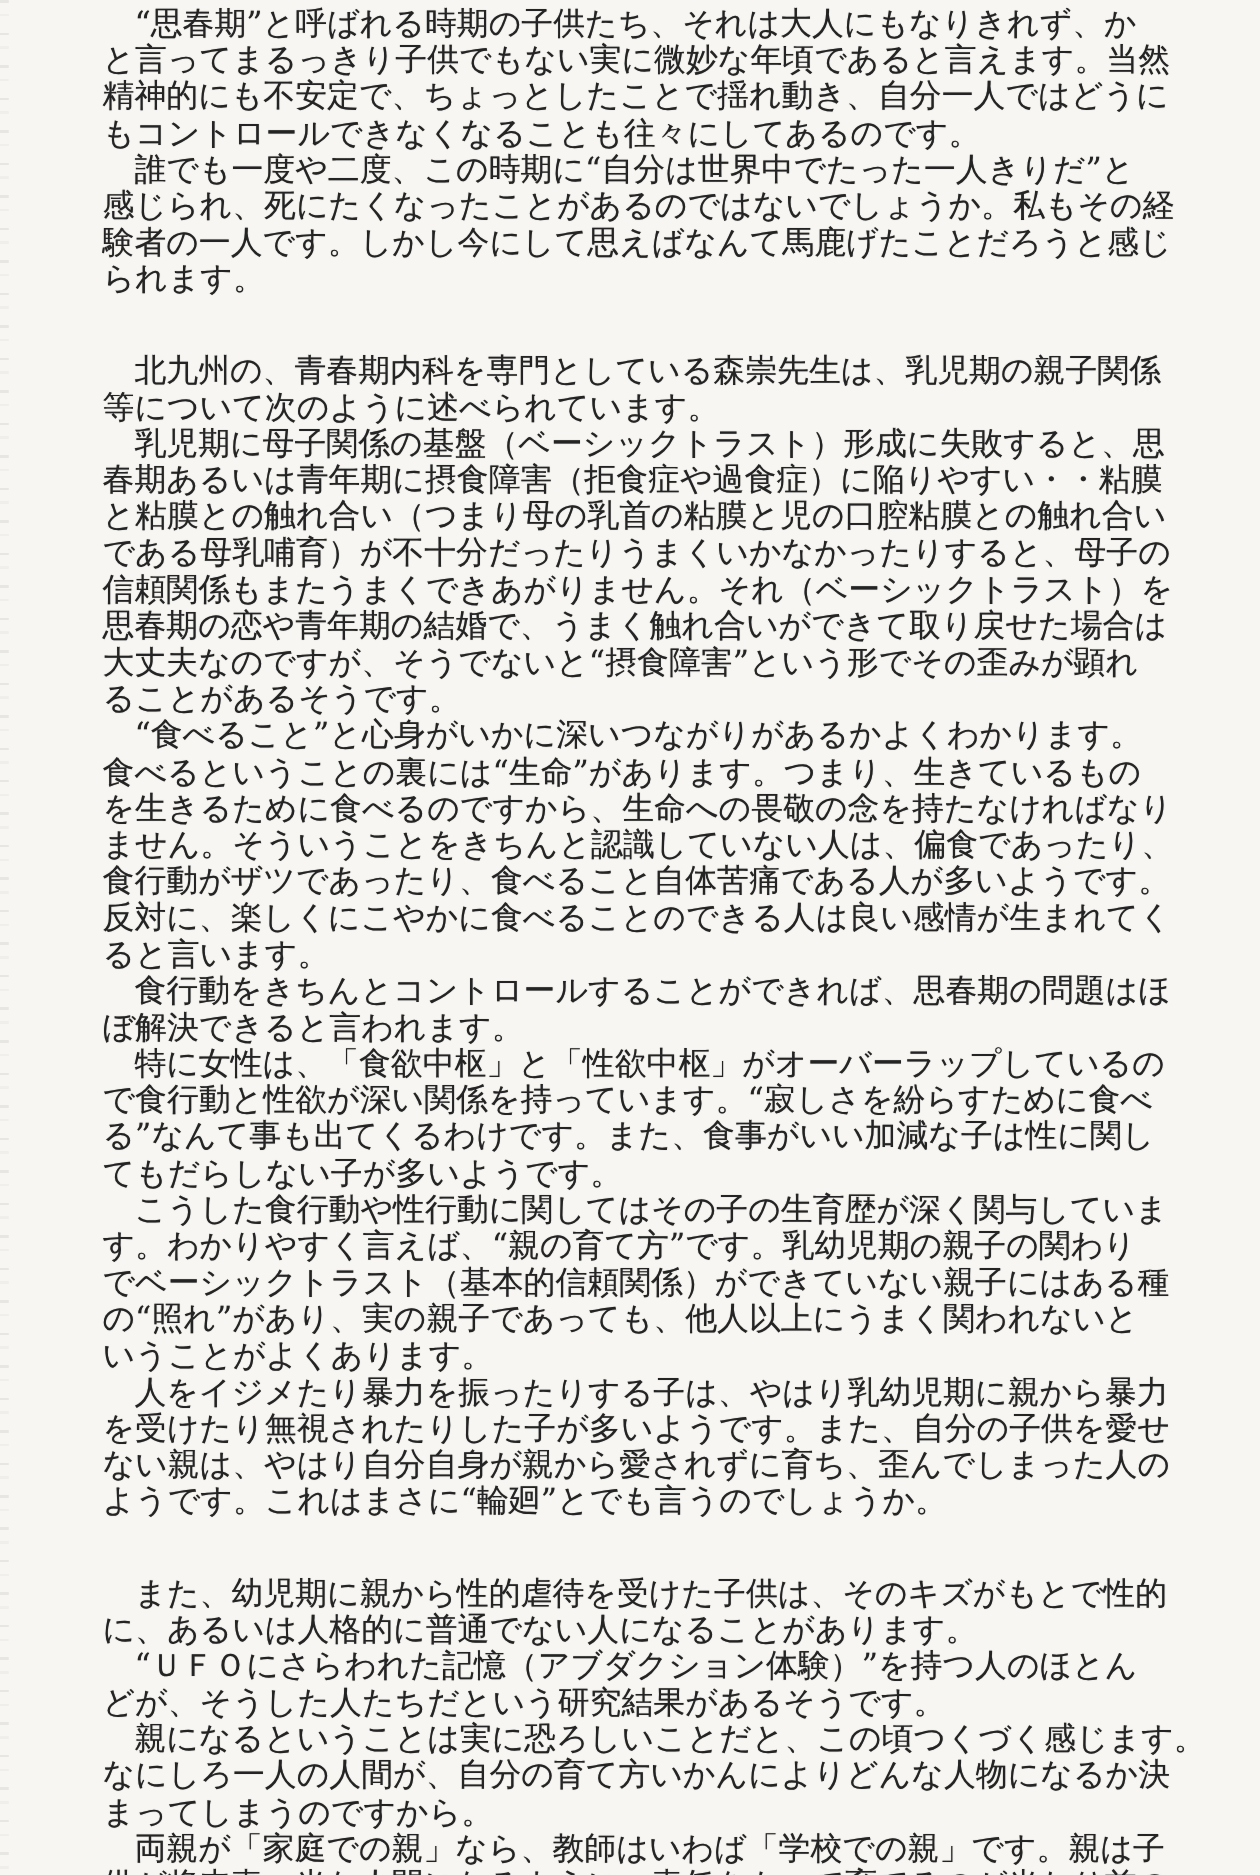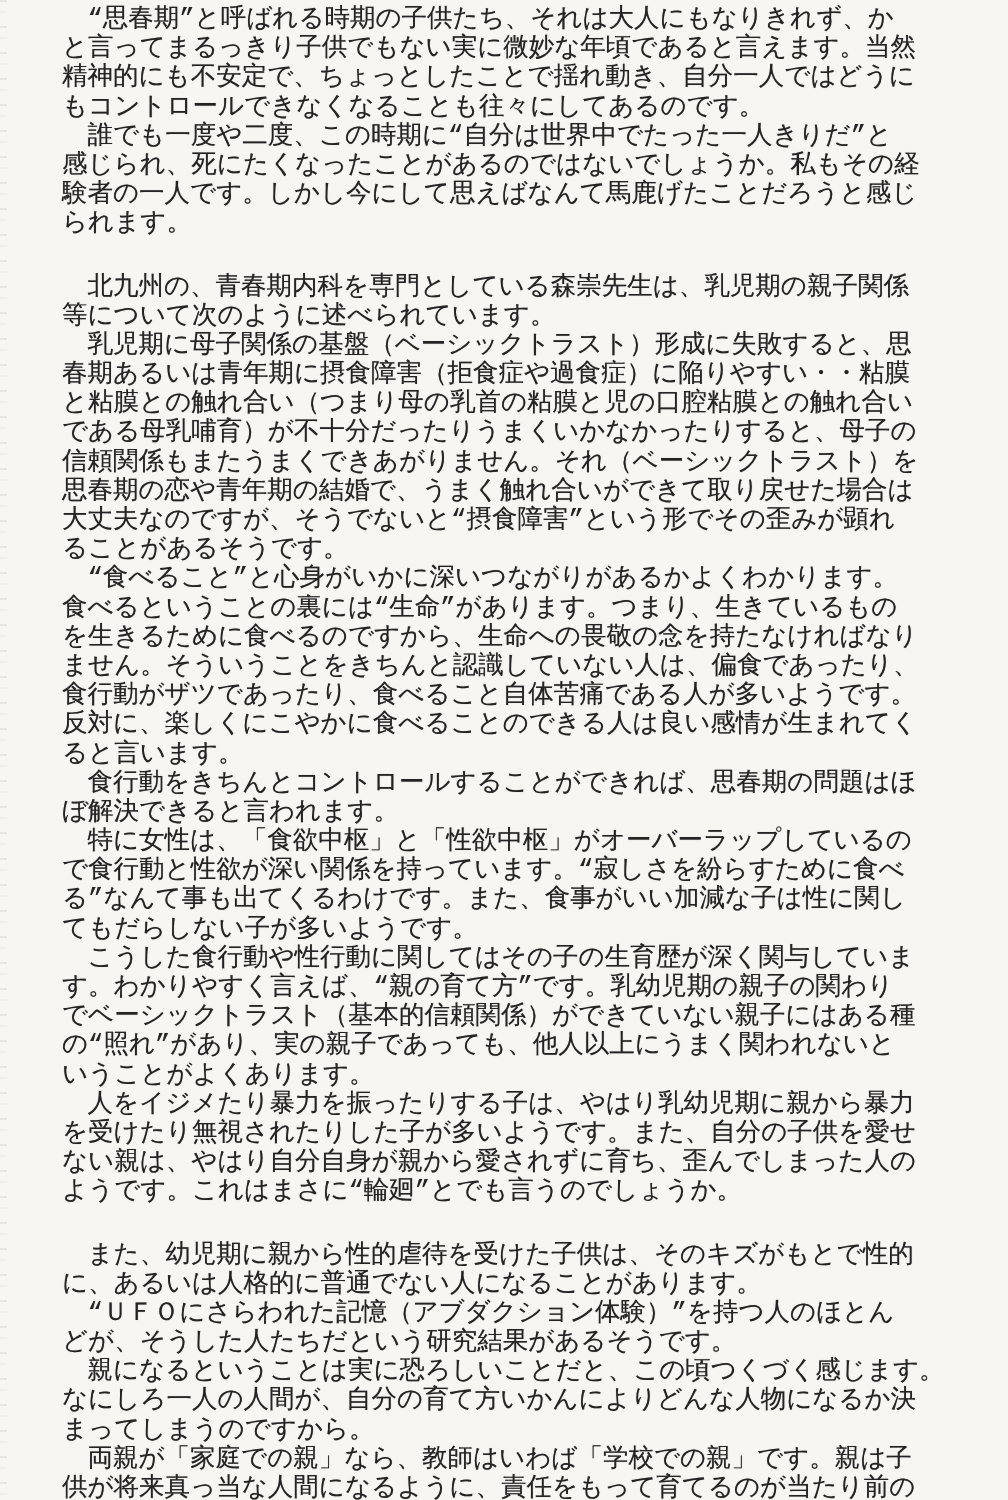--- a/index.html
+++ b/index.html
@@ -11,22 +11,21 @@
     height: 1500px;
     overflow: hidden;
     background: #f7f6f3;
     font-family: "DejaVu Serif", "Liberation Serif", serif;
   }
   .page {
     position: relative;
     width: 1008px;
     height: 1500px;
     box-sizing: border-box;
-    padding: 5px 0 0 62px;
-    font-family: Liberation Mono, monospace;
+    padding: 5px 0 0 82px;
   }
   
   .page::before {
     content: "";
     position: absolute;
     left: 0;
     top: 0;
     width: 7px;
     height: 100%;
     background: repeating-linear-gradient(
@@ -41,21 +40,21 @@
   }
   .text-block {
     color: #242424;
     font-size: 25.5px;
     line-height: 29.2px;
     letter-spacing: 0;
     white-space: pre;
     text-shadow: 0 0 0.7px rgba(40,40,40,0.55);
   }
   .section + .section {
-    margin-top: 34px; 
+    margin-top: 44px; 
   }
   .line {
     height: 29.2px;
   }
 </style>
 </head>
 <body style="background: rgb(247, 246, 243);">
 
 <div class="page">
   <div class="text-block" style="color: rgb(36, 36, 36);"><div class="section"><div class="line">　“思春期”と呼ばれる時期の子供たち、それは大人にもなりきれず、か</div><div class="line">と言ってまるっきり子供でもない実に微妙な年頃であると言えます。当然</div><div class="line">精神的にも不安定で、ちょっとしたことで揺れ動き、自分一人ではどうに</div><div class="line">もコントロールできなくなることも往々にしてあるのです。</div><div class="line">　誰でも一度や二度、この時期に“自分は世界中でたった一人きりだ”と</div><div class="line">感じられ、死にたくなったことがあるのではないでしょうか。私もその経</div><div class="line">験者の一人です。しかし今にして思えばなんて馬鹿げたことだろうと感じ</div><div class="line">られます。</div></div><div class="section"><div class="line">　北九州の、青春期内科を専門としている森崇先生は、乳児期の親子関係</div><div class="line">等について次のように述べられています。</div><div class="line">　乳児期に母子関係の基盤（ベーシックトラスト）形成に失敗すると、思</div><div class="line">春期あるいは青年期に摂食障害（拒食症や過食症）に陥りやすい・・粘膜</div><div class="line">と粘膜との触れ合い（つまり母の乳首の粘膜と児の口腔粘膜との触れ合い</div><div class="line">である母乳哺育）が不十分だったりうまくいかなかったりすると、母子の</div><div class="line">信頼関係もまたうまくできあがりません。それ（ベーシックトラスト）を</div><div class="line">思春期の恋や青年期の結婚で、うまく触れ合いができて取り戻せた場合は</div><div class="line">大丈夫なのですが、そうでないと“摂食障害”という形でその歪みが顕れ</div><div class="line">ることがあるそうです。</div><div class="line">　“食べること”と心身がいかに深いつながりがあるかよくわかります。</div><div class="line">食べるということの裏には“生命”があります。つまり、生きているもの</div><div class="line">を生きるために食べるのですから、生命への畏敬の念を持たなければなり</div><div class="line">ません。そういうことをきちんと認識していない人は、偏食であったり、</div><div class="line">食行動がザツであったり、食べること自体苦痛である人が多いようです。</div><div class="line">反対に、楽しくにこやかに食べることのできる人は良い感情が生まれてく</div><div class="line">ると言います。</div><div class="line">　食行動をきちんとコントロールすることができれば、思春期の問題はほ</div><div class="line">ぼ解決できると言われます。</div><div class="line">　特に女性は、「食欲中枢」と「性欲中枢」がオーバーラップしているの</div><div class="line">で食行動と性欲が深い関係を持っています。“寂しさを紛らすために食べ</div><div class="line">る”なんて事も出てくるわけです。また、食事がいい加減な子は性に関し</div><div class="line">てもだらしない子が多いようです。</div><div class="line">　こうした食行動や性行動に関してはその子の生育歴が深く関与していま</div><div class="line">す。わかりやすく言えば、“親の育て方”です。乳幼児期の親子の関わり</div><div class="line">でベーシックトラスト（基本的信頼関係）ができていない親子にはある種</div><div class="line">の“照れ”があり、実の親子であっても、他人以上にうまく関われないと</div><div class="line">いうことがよくあります。</div><div class="line">　人をイジメたり暴力を振ったりする子は、やはり乳幼児期に親から暴力</div><div class="line">を受けたり無視されたりした子が多いようです。また、自分の子供を愛せ</div><div class="line">ない親は、やはり自分自身が親から愛されずに育ち、歪んでしまった人の</div><div class="line">ようです。これはまさに“輪廻”とでも言うのでしょうか。</div></div><div class="section"><div class="line">　また、幼児期に親から性的虐待を受けた子供は、そのキズがもとで性的</div><div class="line">に、あるいは人格的に普通でない人になることがあります。</div><div class="line">　“ＵＦＯにさらわれた記憶（アブダクション体験）”を持つ人のほとん</div><div class="line">どが、そうした人たちだという研究結果があるそうです。</div><div class="line">　親になるということは実に恐ろしいことだと、この頃つくづく感じます。</div><div class="line">なにしろ一人の人間が、自分の育て方いかんによりどんな人物になるか決</div><div class="line">まってしまうのですから。</div><div class="line">　両親が「家庭での親」なら、教師はいわば「学校での親」です。親は子</div><div class="line">供が将来真っ当な人間になるように、責任をもって育てるのが当たり前の</div></div></div>

